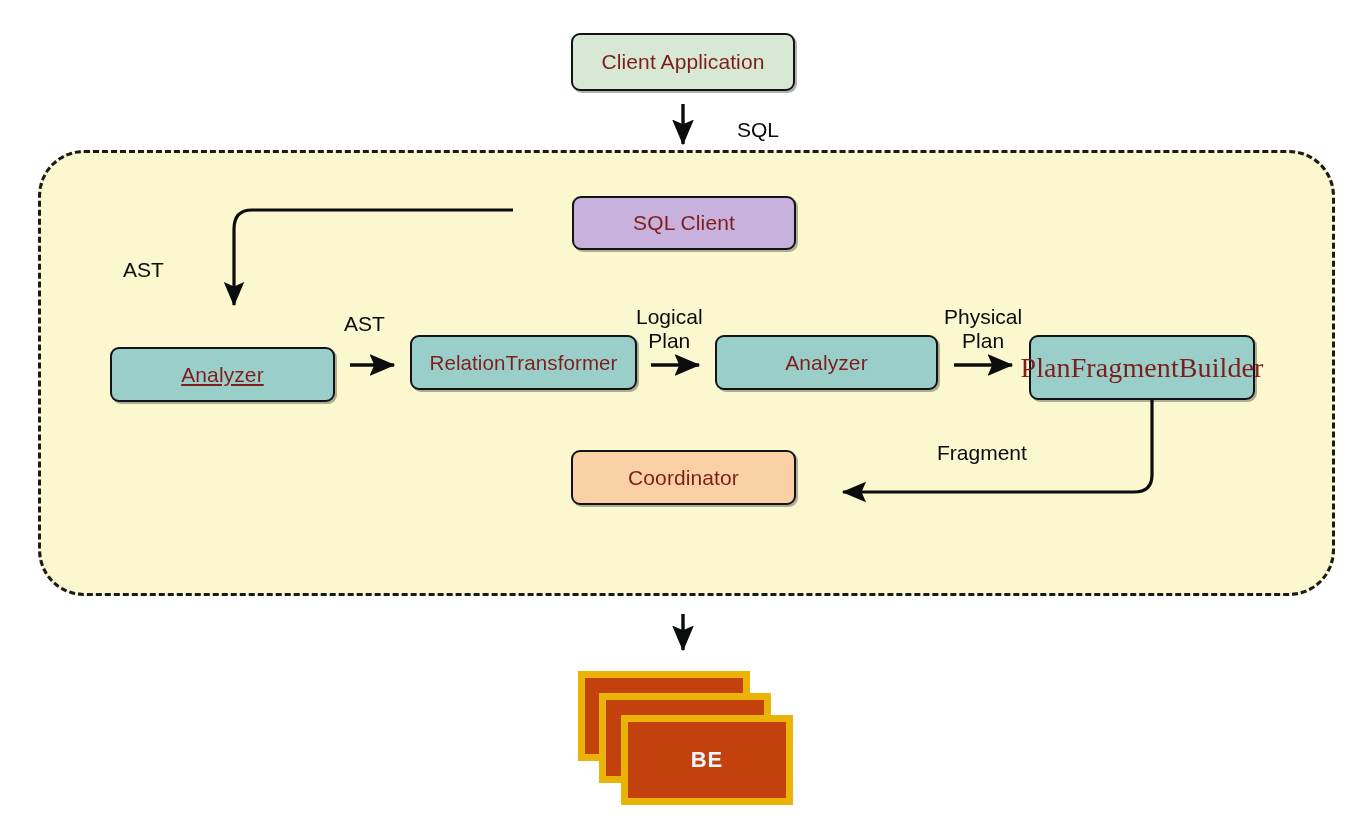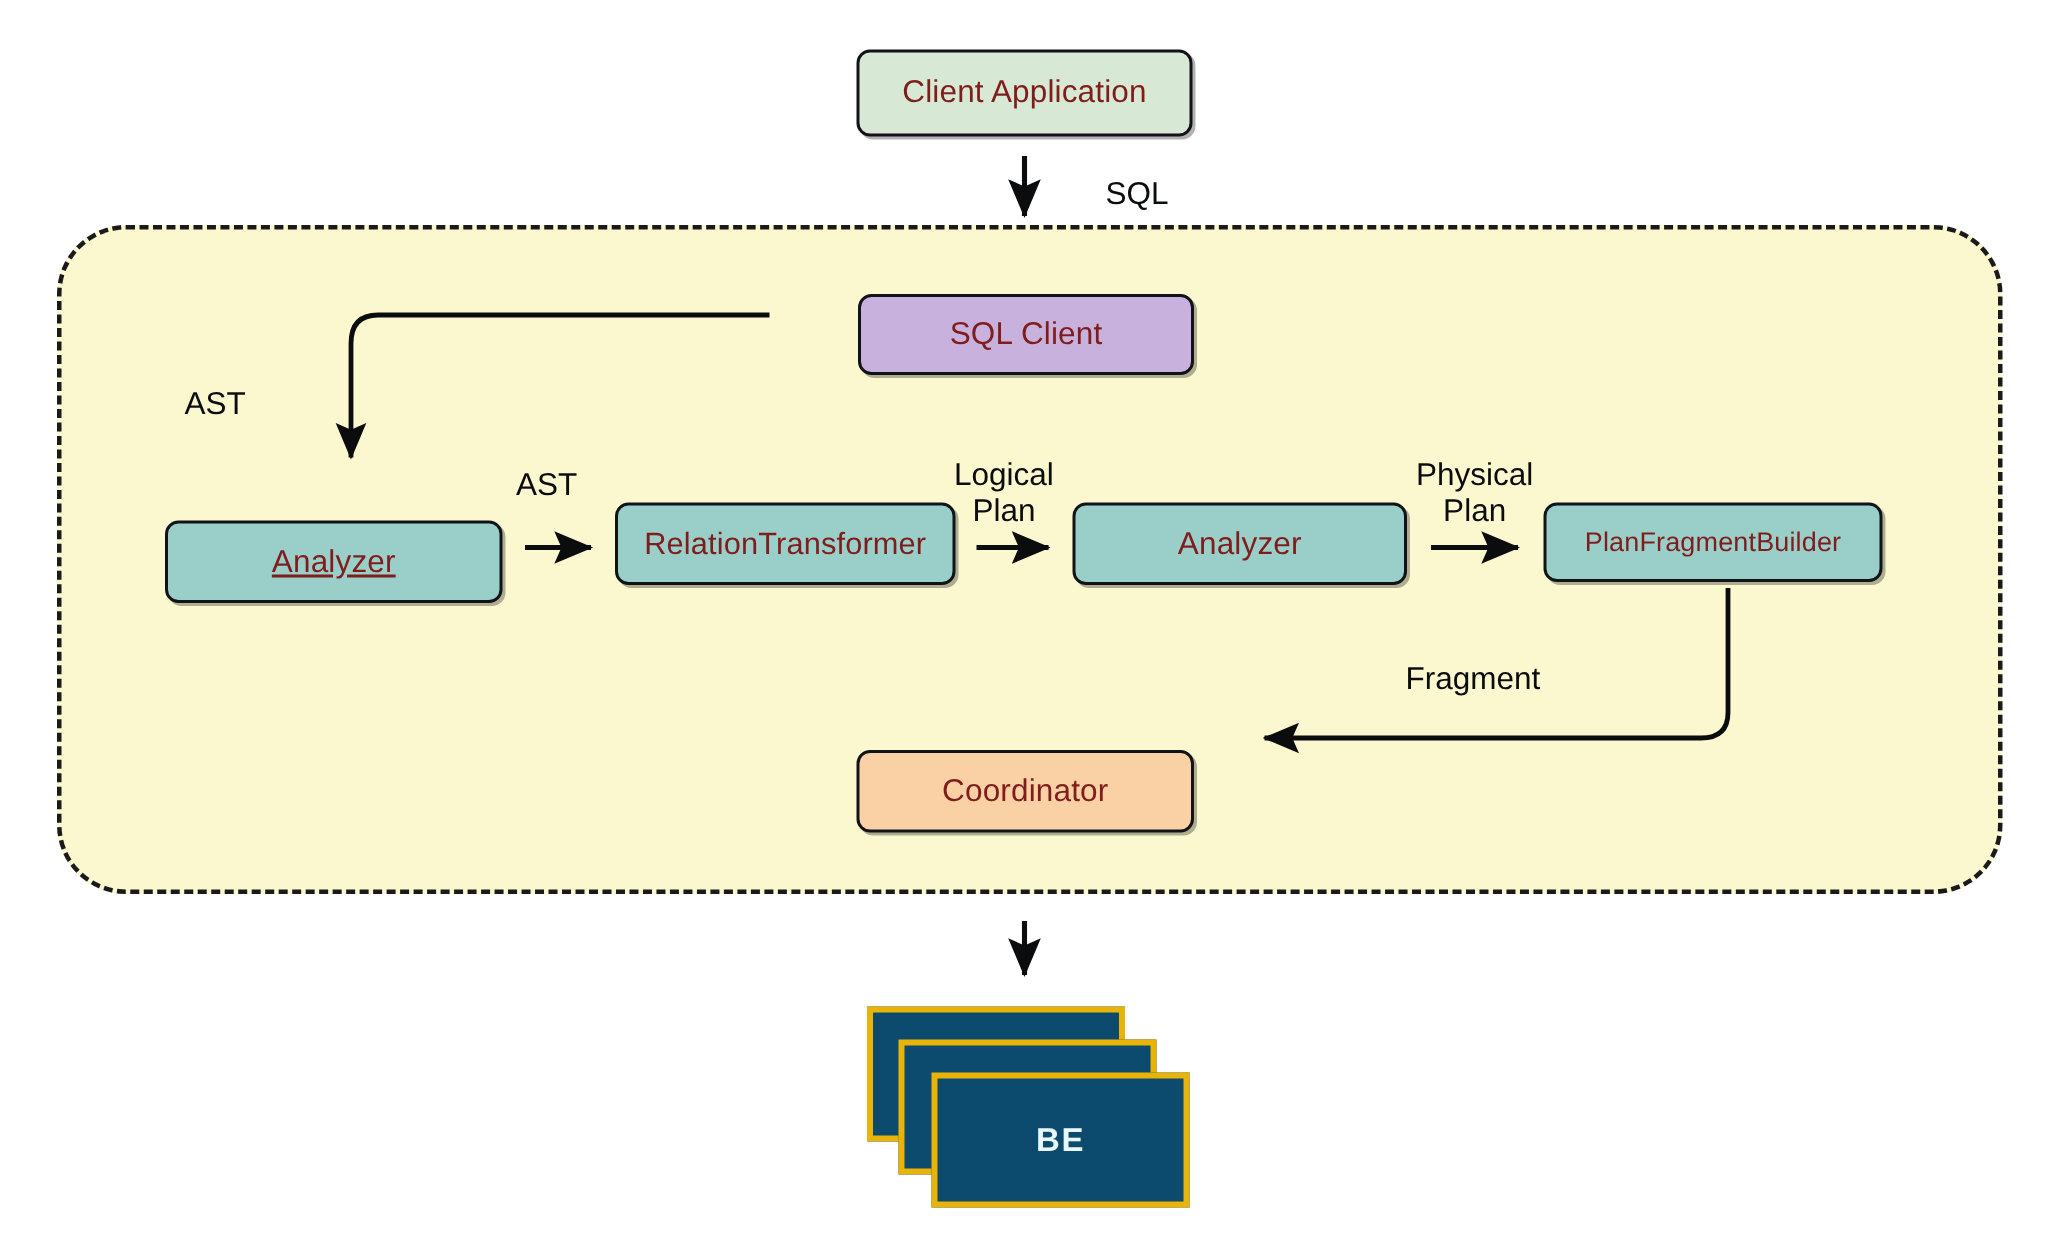--- a/index.html
+++ b/index.html
@@ -74,50 +74,51 @@
     background: #9acfc9;
     font-size: 20.5px;
   }
   .node-optimizer {
     left: 715px;  top: 335px;
     width: 223px; height: 55px;
     background: #9acfc9;
   }
   .node-planfragment {
     left: 1029px; top: 335px;
-    width: 226px; height: 53px;
-    background: #9acfc9;
-    font-size: 18px;
+    width: 226px; height: 65px;
+    background: #9acfc9;
+    font-size: 28px;
     overflow: visible;
+    font-family: Liberation Serif, serif;
   }
   .node-planfragment .node-label {
     
     margin: 0 -6px;
   }
   .node-coordinator {
-    left: 571px;  top: 500px;
+    left: 571px;  top: 450px;
     width: 225px; height: 55px;
     background: #fad0a5;
   }
 
   
   .be-stack {
     position: absolute;
     left: 578px;
     top: 671px;
     width: 255px;
     height: 135px;
   }
   .be-card {
     position: absolute;
     box-sizing: border-box;
     width: 172px;
     height: 90px;
-    background: #0c4a6e;
-    border: 4px solid #eab308;
+    background: #c2410c;
+    border: 7px solid #eab308;
   }
   .be-card-1 { left: 0px;  top: 0px;  }
   .be-card-2 { left: 21px; top: 22px; }
   .be-card-3 {
     left: 43px; top: 44px;
     display: flex;
     align-items: center;
     justify-content: center;
   }
   .be-label {

